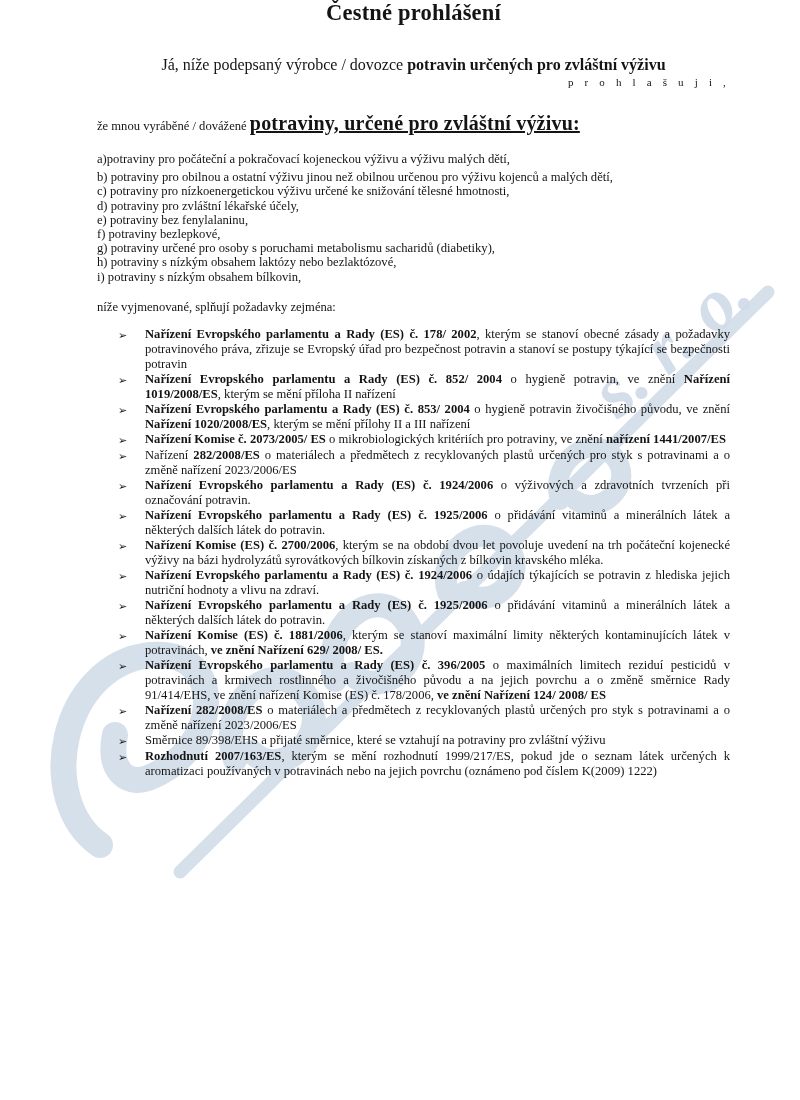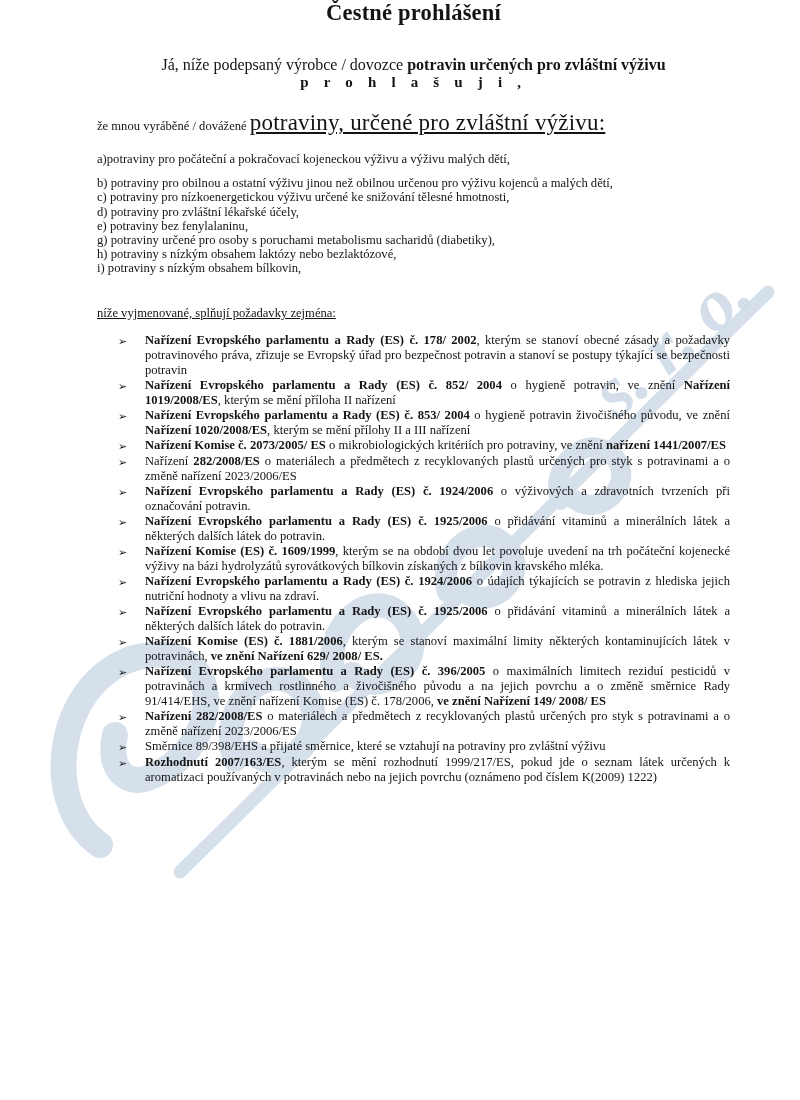--- a/index.html
+++ b/index.html
@@ -19,41 +19,41 @@
     font-weight:bold;
     letter-spacing:.2px;
   }
   .declarant-line{
     margin-top:31px;
     text-align:center;
     font-size:16px;
     line-height:16px;
   }
   .declare-word{
-    text-align:center;
-    font-size:15px;
-    font-weight:bold;
+    text-align:right;
+    font-size:11px;
+    font-weight:normal;
     letter-spacing:.38em;
     line-height:19px;
   }
   .subject-line{
     margin-top:20px;
     font-size:12.6px;
     line-height:22px;
   }
   .subject-emph{
-    font-size:23px;
-    font-weight:normal;
+    font-size:20px;
+    font-weight:bold;
     text-decoration:underline;
     letter-spacing:.2px;
   }
   .cat-list{margin-top:15px;font-size:12.6px;line-height:14.2px;}
   .cat-item{white-space:nowrap;}
-  .cat-item:first-child{margin-bottom:10px;}
-  .req-intro{margin-top:29px;font-size:12.6px;line-height:16px;text-decoration:underline;}
+  .cat-item:first-child{margin-bottom:4px;}
+  .req-intro{margin-top:15px;font-size:12.6px;line-height:16px;}
   .req-list{
     list-style:none;
     margin:12px 0 0 21px;
     padding:0;
     font-size:12.6px;
   }
   .req-item{display:flex;line-height:15px;}
   .req-glyph{flex:none;width:27px;font-size:11px;padding-top:1px;}
   .req-text{flex:1;text-align:justify;}
   .watermark{
@@ -88,20 +88,21 @@
     <div class="subject-line">
       <span>že mnou vyráběné / dovážené </span><span class="subject-emph">potraviny, určené pro zvláštní výživu:</span>
     </div>
 
     <div class="cat-list">
         <div class="cat-item">a)potraviny pro počáteční a pokračovací kojeneckou výživu a výživu malých dětí,</div>
         <div class="cat-item">b) potraviny pro obilnou a ostatní výživu jinou než obilnou určenou pro výživu kojenců a malých dětí,</div>
         <div class="cat-item">c) potraviny pro nízkoenergetickou výživu určené ke snižování tělesné hmotnosti,</div>
         <div class="cat-item">d) potraviny pro zvláštní lékařské účely,</div>
         <div class="cat-item">e) potraviny bez fenylalaninu,</div>
+        <div class="cat-item">f) potraviny bezlepkové,</div>
         <div class="cat-item">g) potraviny určené pro osoby s poruchami metabolismu sacharidů (diabetiky),</div>
         <div class="cat-item">h) potraviny s nízkým obsahem laktózy nebo bezlaktózové,</div>
         <div class="cat-item">i) potraviny s nízkým obsahem bílkovin,</div>
       </div>
 
     <div class="req-intro">níže vyjmenované, splňují požadavky zejména:</div>
 
     <ul class="req-list">
         <li class="req-item">
           <span class="req-glyph">➢</span>
@@ -126,37 +127,37 @@
         <li class="req-item">
           <span class="req-glyph">➢</span>
           <span class="req-text"><span class="b">Nařízení Evropského parlamentu a Rady (ES) č. 1924/2006</span><span> o výživových a zdravotních tvrzeních při označování potravin.</span></span>
         </li>
         <li class="req-item">
           <span class="req-glyph">➢</span>
           <span class="req-text"><span class="b">Nařízení Evropského parlamentu a Rady (ES) č. 1925/2006</span><span> o přidávání vitaminů a minerálních látek a některých dalších látek do potravin.</span></span>
         </li>
         <li class="req-item">
           <span class="req-glyph">➢</span>
-          <span class="req-text"><span class="b">Nařízení Komise (ES) č. 1609/1999</span><span>, kterým se na období dvou let povoluje uvedení na trh počáteční kojenecké výživy na bázi hydrolyzátů syrovátkových bílkovin získaných z bílkovin kravského mléka.</span></span>
+          <span class="req-text"><span class="b">Nařízení Komise (ES) č. 2700/2006</span><span>, kterým se na období dvou let povoluje uvedení na trh počáteční kojenecké výživy na bázi hydrolyzátů syrovátkových bílkovin získaných z bílkovin kravského mléka.</span></span>
         </li>
         <li class="req-item">
           <span class="req-glyph">➢</span>
           <span class="req-text"><span class="b">Nařízení Evropského parlamentu a Rady (ES) č. 1924/2006</span><span> o údajích týkajících se potravin z hlediska jejich nutriční hodnoty a vlivu na zdraví.</span></span>
         </li>
         <li class="req-item">
           <span class="req-glyph">➢</span>
           <span class="req-text"><span class="b">Nařízení Evropského parlamentu a Rady (ES) č. 1925/2006</span><span> o přidávání vitaminů a minerálních látek a některých dalších látek do potravin.</span></span>
         </li>
         <li class="req-item">
           <span class="req-glyph">➢</span>
           <span class="req-text"><span class="b">Nařízení Komise (ES) č. 1881/2006</span><span>, kterým se stanoví maximální limity některých kontaminujících látek v potravinách, </span><span class="b">ve znění Nařízení 629/ 2008/ ES.</span></span>
         </li>
         <li class="req-item">
           <span class="req-glyph">➢</span>
-          <span class="req-text"><span class="b">Nařízení Evropského parlamentu a Rady (ES) č. 396/2005</span><span> o maximálních limitech reziduí pesticidů v potravinách a krmivech rostlinného a živočišného původu a na jejich povrchu a o změně směrnice Rady 91/414/EHS, ve znění nařízení Komise (ES) č. 178/2006, </span><span class="b">ve znění Nařízení 149/ 2008/ ES</span></span>
+          <span class="req-text"><span class="b">Nařízení Evropského parlamentu a Rady (ES) č. 396/2005</span><span> o maximálních limitech reziduí pesticidů v potravinách a krmivech rostlinného a živočišného původu a na jejich povrchu a o změně směrnice Rady 91/414/EHS, ve znění nařízení Komise (ES) č. 178/2006, </span><span class="b">ve znění Nařízení 124/ 2008/ ES</span></span>
         </li>
         <li class="req-item">
           <span class="req-glyph">➢</span>
           <span class="req-text"><span class="b">Nařízení 282/2008/ES</span><span> o materiálech a předmětech z recyklovaných plastů určených pro styk s potravinami a o změně nařízení 2023/2006/ES</span></span>
         </li>
         <li class="req-item">
           <span class="req-glyph">➢</span>
           <span class="req-text"><span>Směrnice 89/398/EHS a přijaté směrnice, které se vztahují na potraviny pro zvláštní výživu</span></span>
         </li>
         <li class="req-item">

